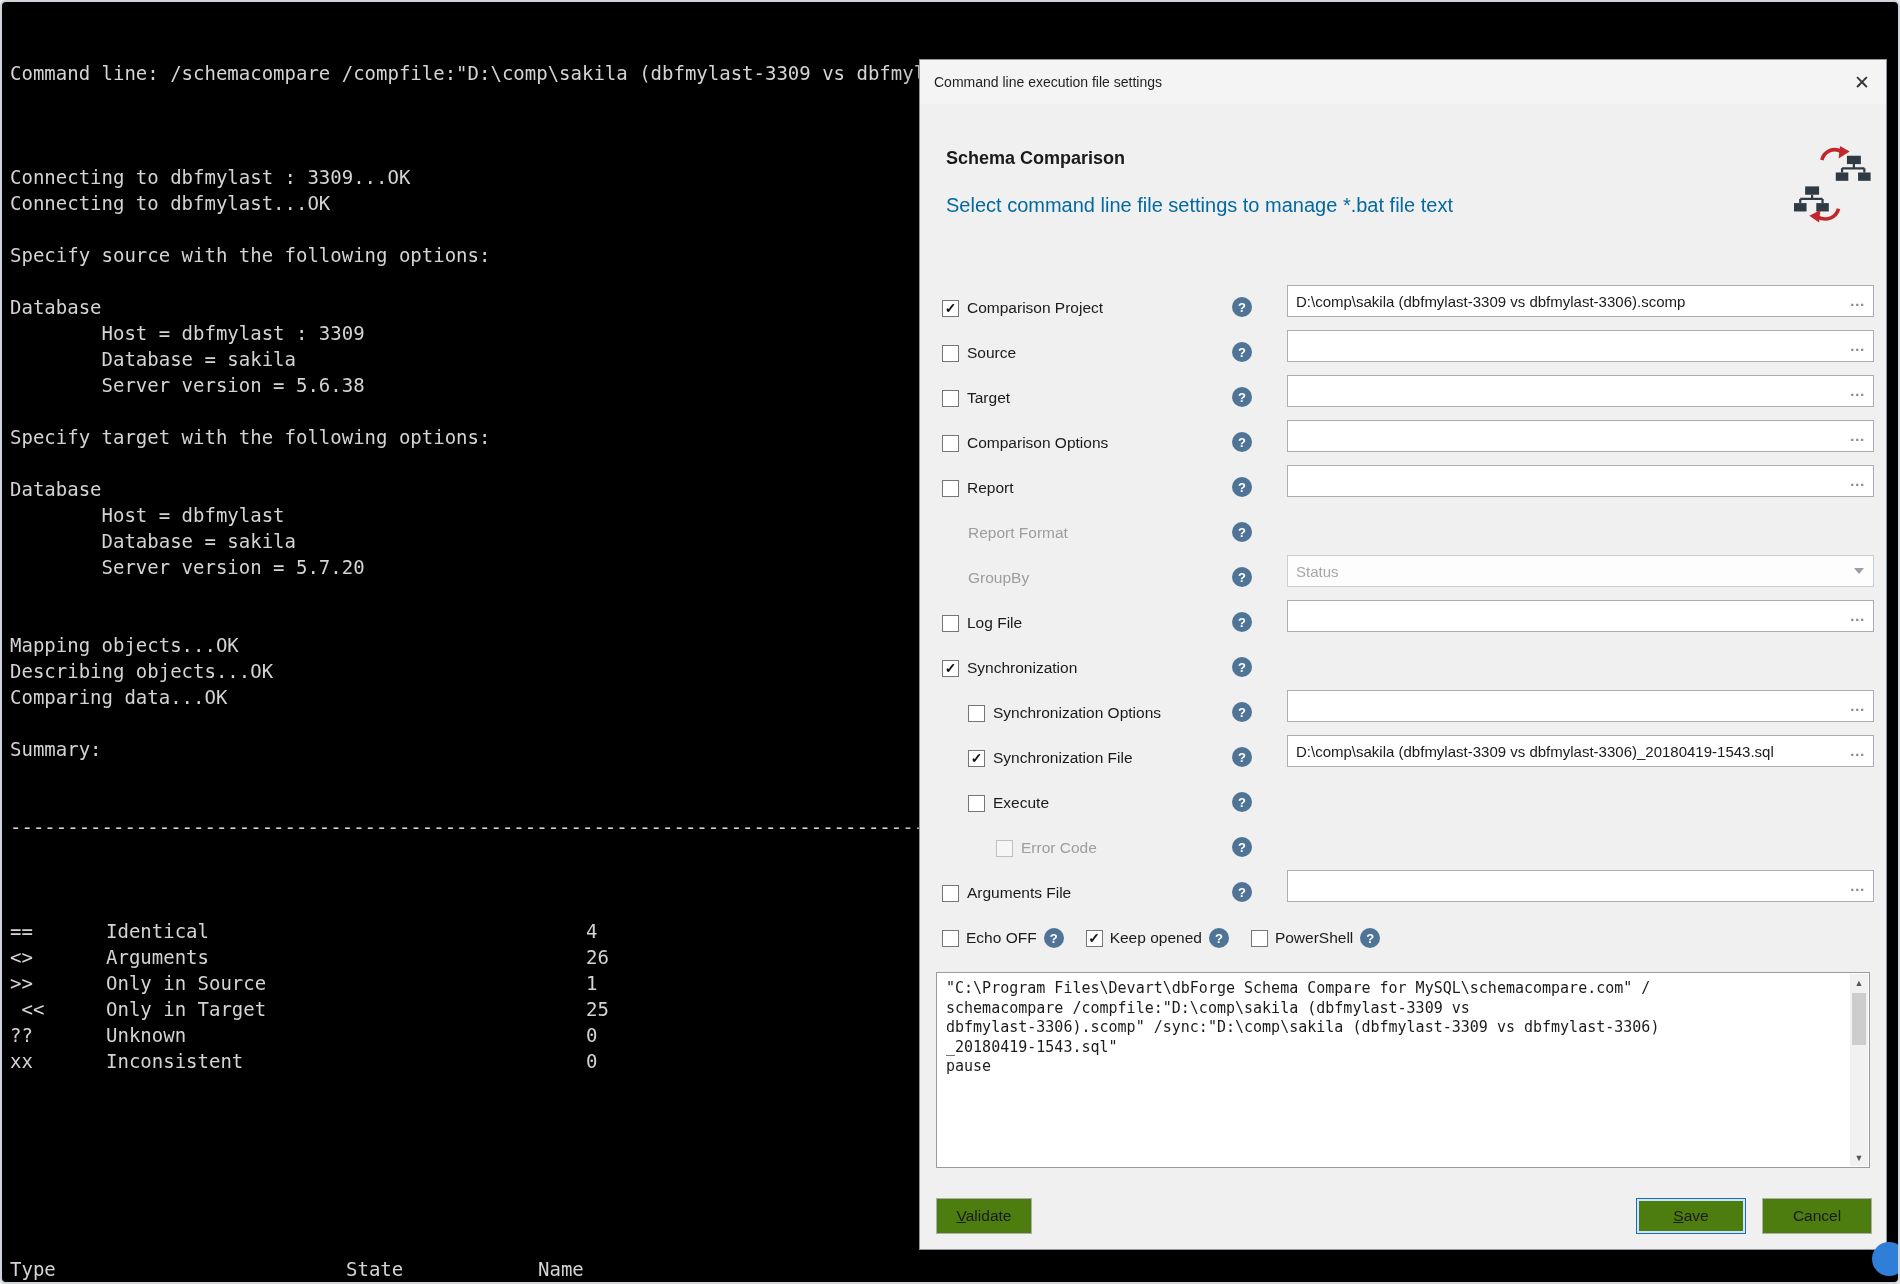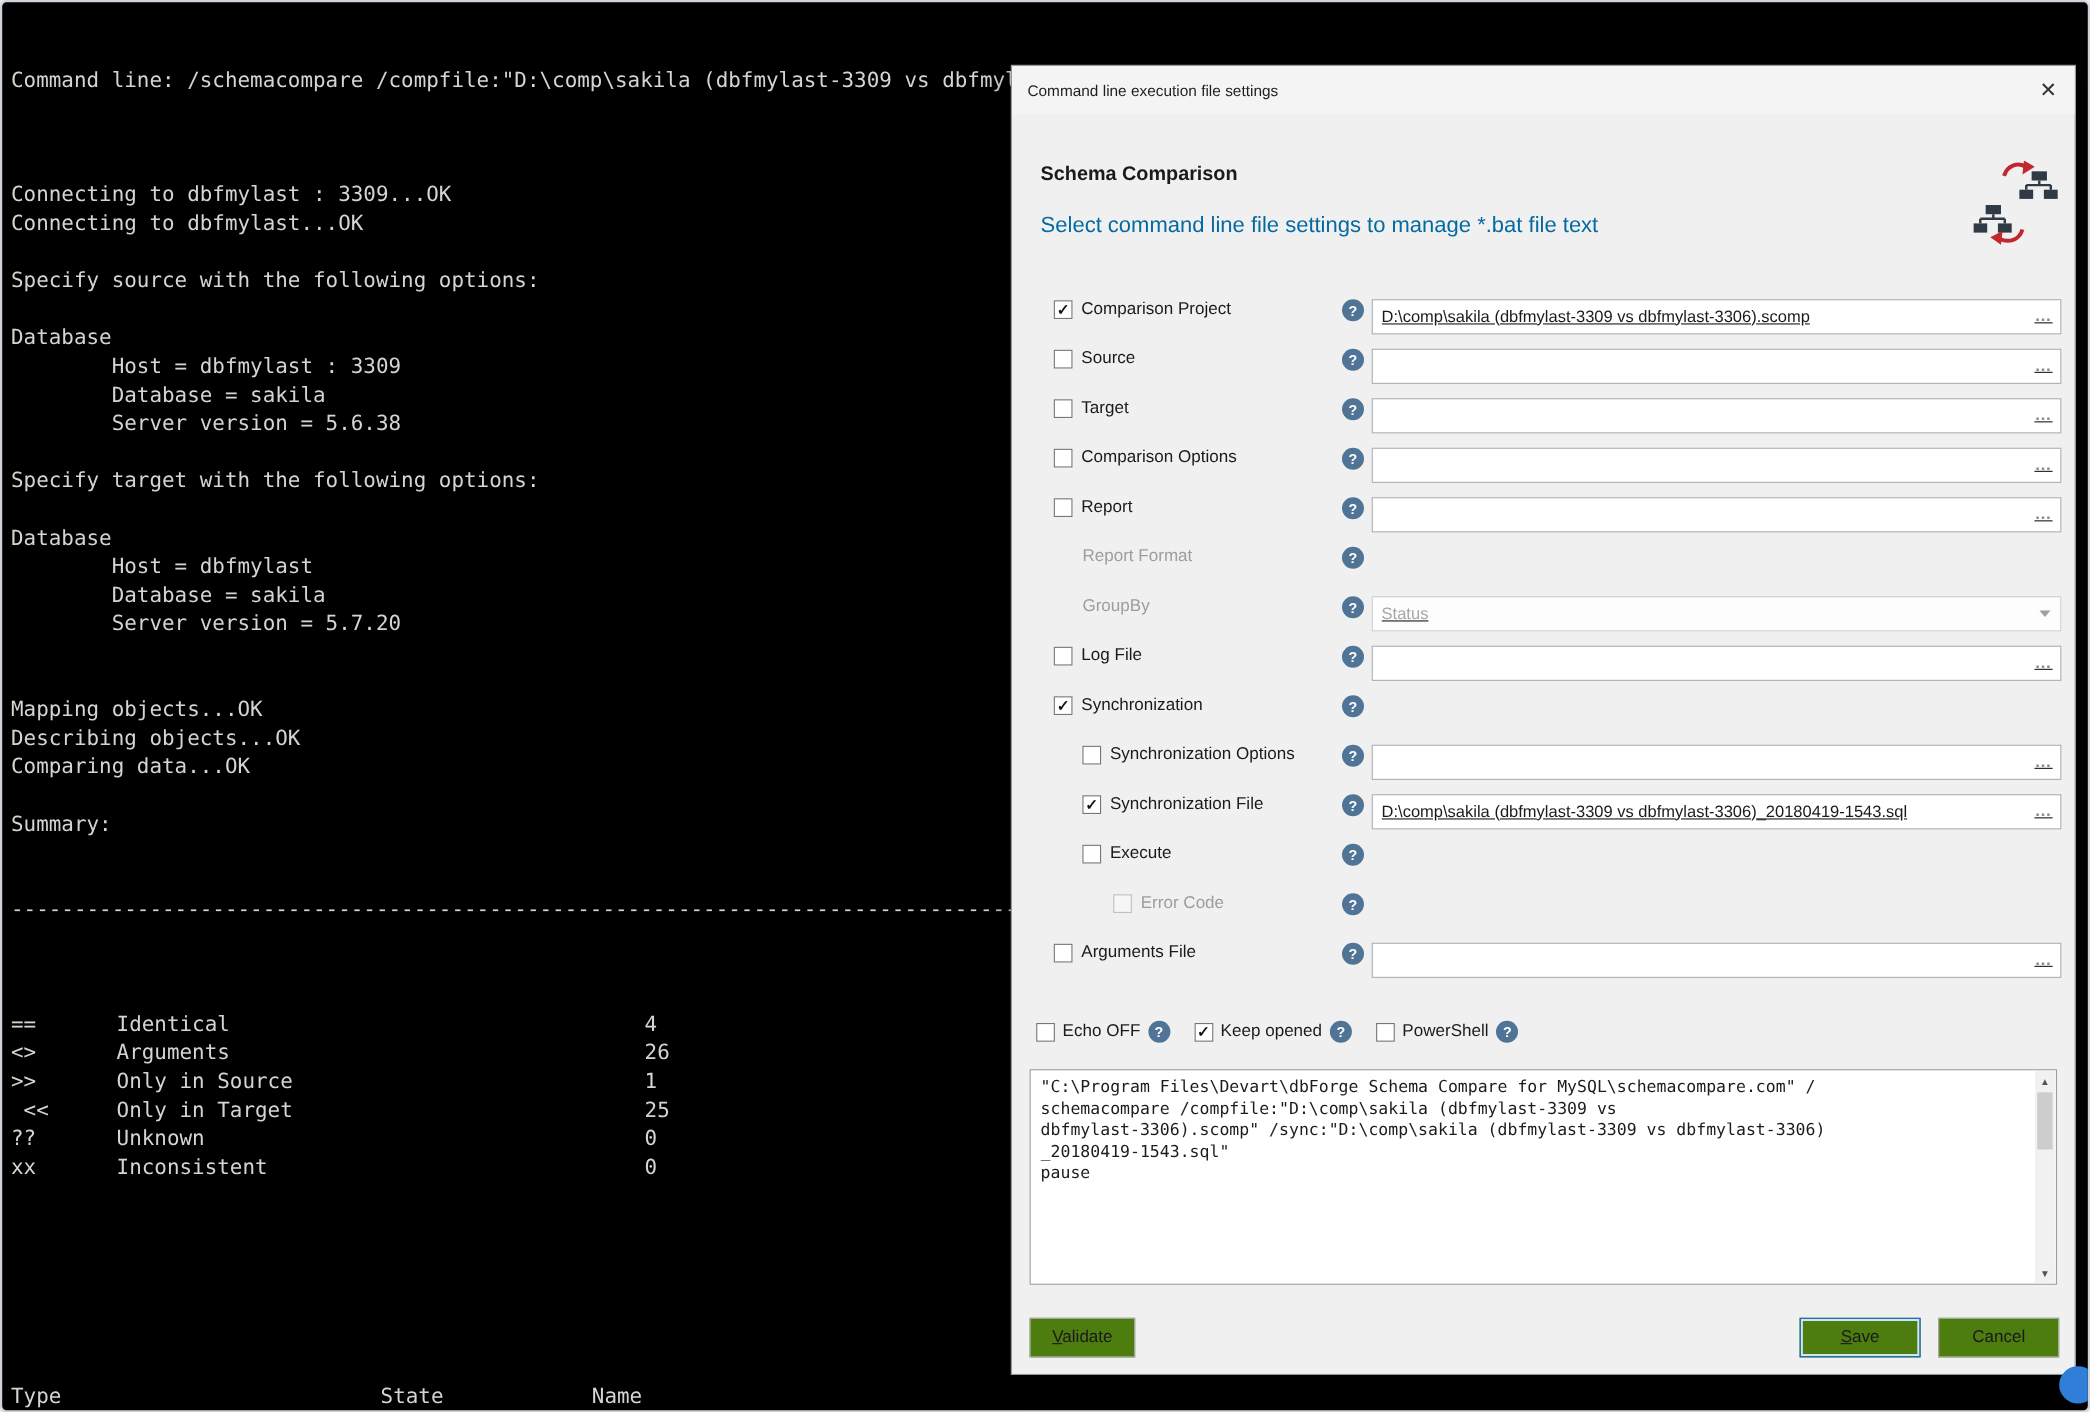--- a/index.html
+++ b/index.html
@@ -27,37 +27,37 @@
   .titlebar { height:44px; display:flex; align-items:center; padding:0 16px 0 14px; background:#f4f4f4; }
   .dlg-title { font-size:14px; color:#1f1f1f; }
   .close { margin-left:auto; font-size:19px; color:#333; cursor:default; line-height:1; }
 
   .dlg-body { position:absolute; top:44px; left:0; right:0; bottom:0; }
   .hd { position:absolute; left:26px; top:44px; font-weight:bold; font-size:18px; }
   .subhd { position:absolute; left:26px; top:90px; font-size:20px; color:#0369a1; }
   .corner-ic { position:absolute; right:14px; top:42px; width:78px; height:78px; }
 
   .opts { position:absolute; left:0; right:0; top:168px; }
-  .opt-row { height:45px; display:flex; align-items:flex-start; padding:0 12px 0 38px; }
+  .opt-row { height:45px; display:flex; align-items:flex-end; padding:0 12px 0 22px;gap:28px; }
   .opt-left { width:262px; flex:none; display:flex; align-items:center; gap:8px; }
   .opt-row[data-indent="1"] .opt-left { padding-left:26px; }
   .opt-row[data-indent="2"] .opt-left { padding-left:54px; }
   .opt-label { white-space:nowrap; }
   [data-state="disabled"] .opt-label { color:#9d9d9d; }
 
   .cb { width:17px; height:17px; flex:none; background:#fff; border:1px solid #767676;
         display:flex; align-items:center; justify-content:center; font-size:14px; font-weight:bold; color:#111; }
   [data-check="checked"] .cb::before { content:"✓"; }
   [data-check="disabled"] .cb { border-color:#bfbfbf; background:#f6f6f6; }
 
   .help { width:20px; height:20px; flex:none; border-radius:50%; background:#4f7496; color:#fff;
           font-size:13px; font-weight:bold; display:flex; align-items:center; justify-content:center; }
 
   .fld { flex:1; margin-left:7px; height:32px; border:1px solid #abadb3; background:#fff;
-         display:flex; align-items:center; padding:0 7px 0 8px; min-width:0;text-decoration:underline; }
+         display:flex; align-items:center; padding:0 7px 0 8px; min-width:0; }
   .fld-text { flex:1; font-size:15px; white-space:nowrap; overflow:hidden; color:#1a1a1a; }
   .browse { color:#8c8c8c; font-weight:bold; letter-spacing:1px; }
   .dd { display:none; width:0; height:0; border-top:6px solid #9aa0a5; border-left:5px solid transparent; border-right:5px solid transparent; margin-right:2px; }
   [data-kind="dropdown"] .fld { border-color:#c9ced3; background:#fdfdfd; }
   [data-kind="dropdown"] .fld-text { color:#a6a6a6; }
   [data-kind="dropdown"] .dd { display:block; }
   [data-kind="none"] .fld { visibility:hidden; }
 
   .echo-row { position:absolute; left:22px; top:824px; display:flex; gap:22px; align-items:center; }
   .echo-item { display:flex; align-items:center; gap:7px; }

